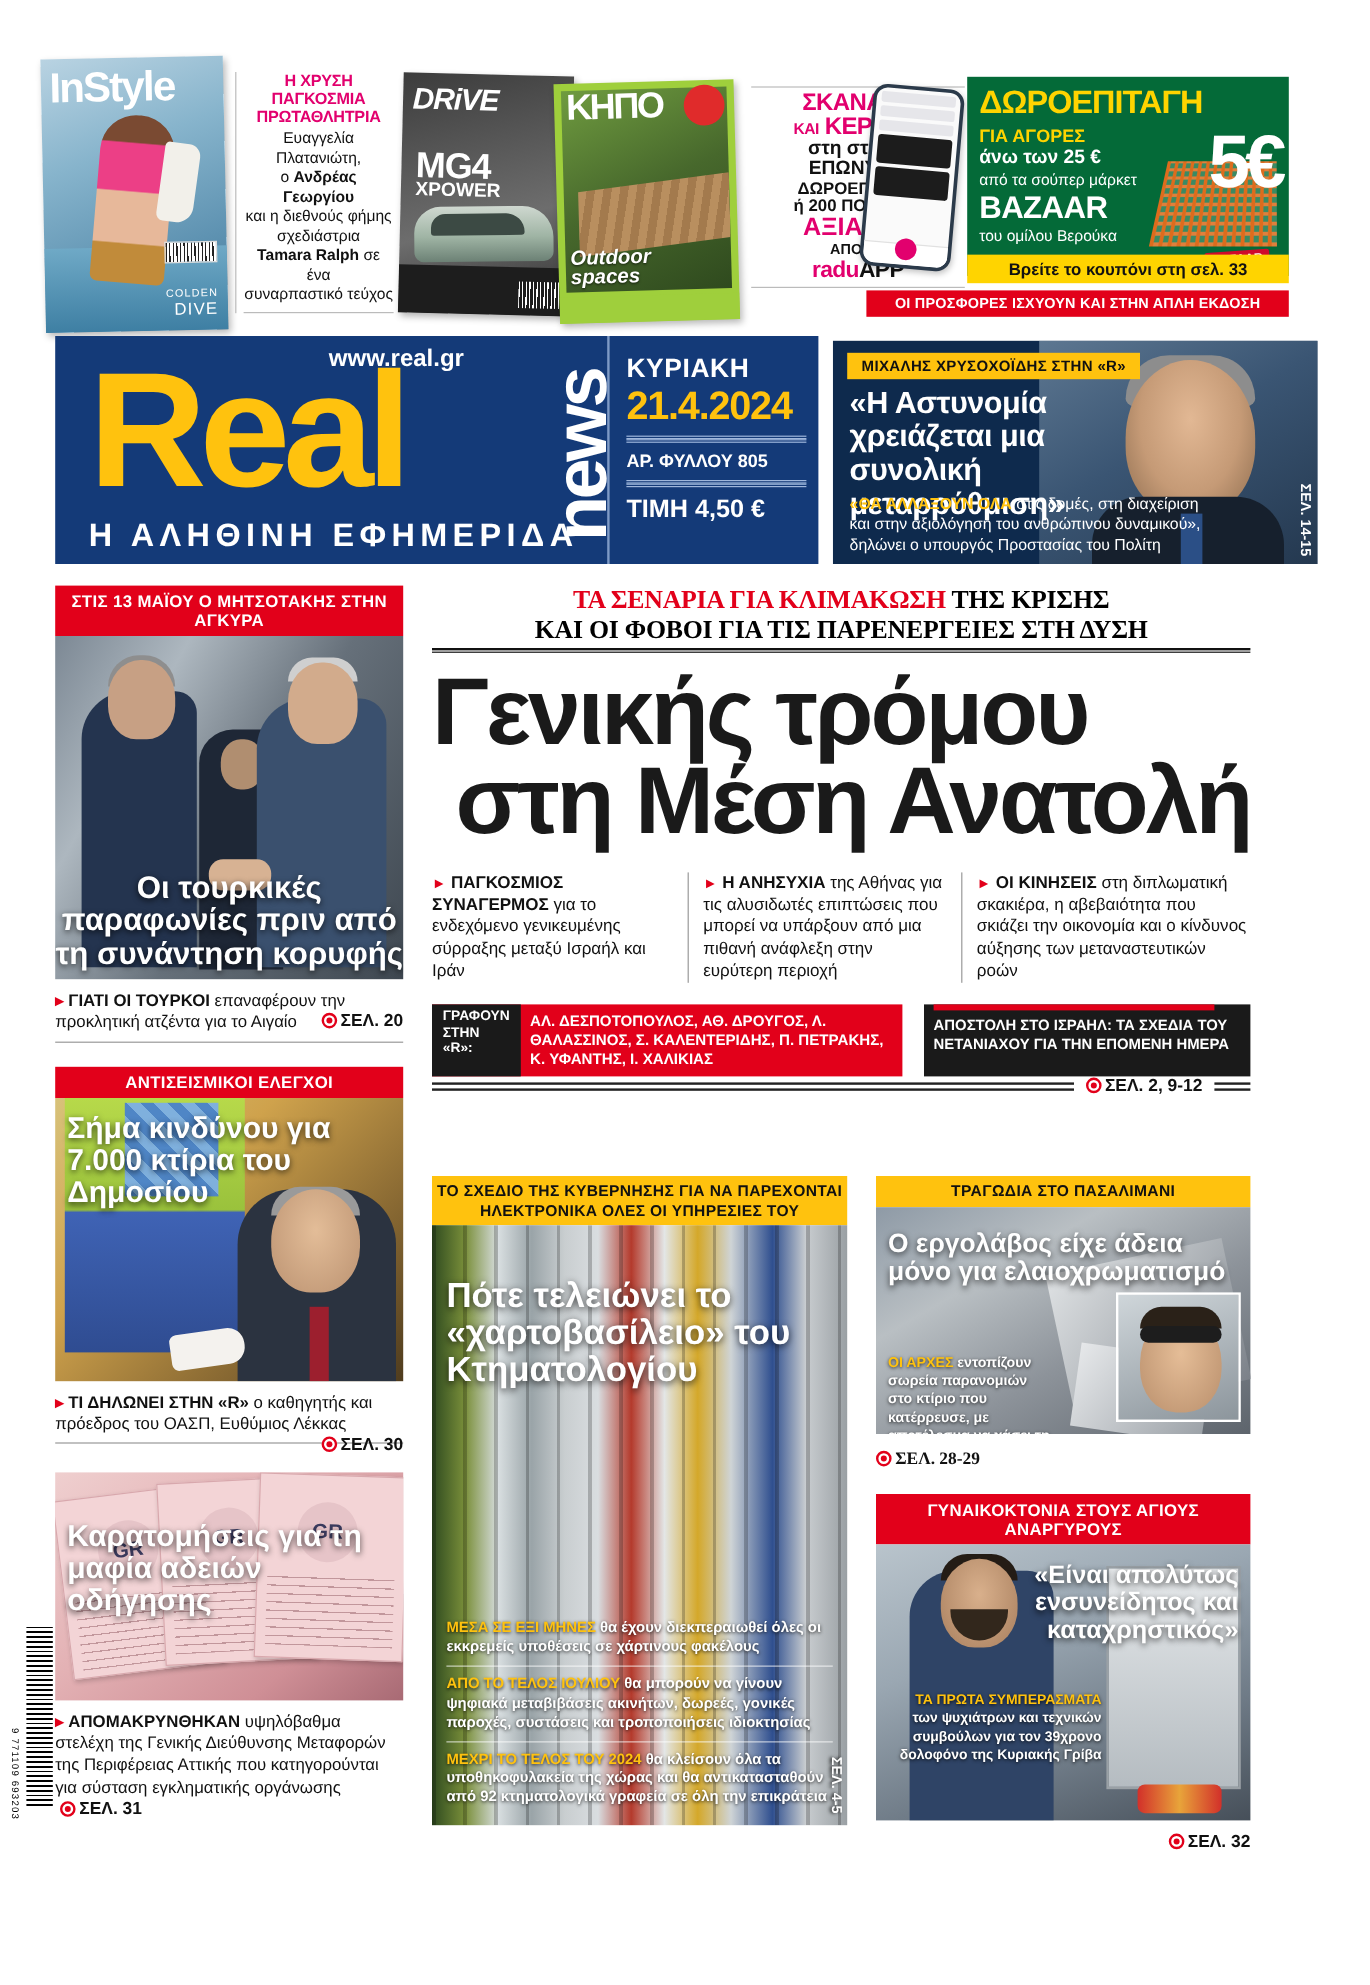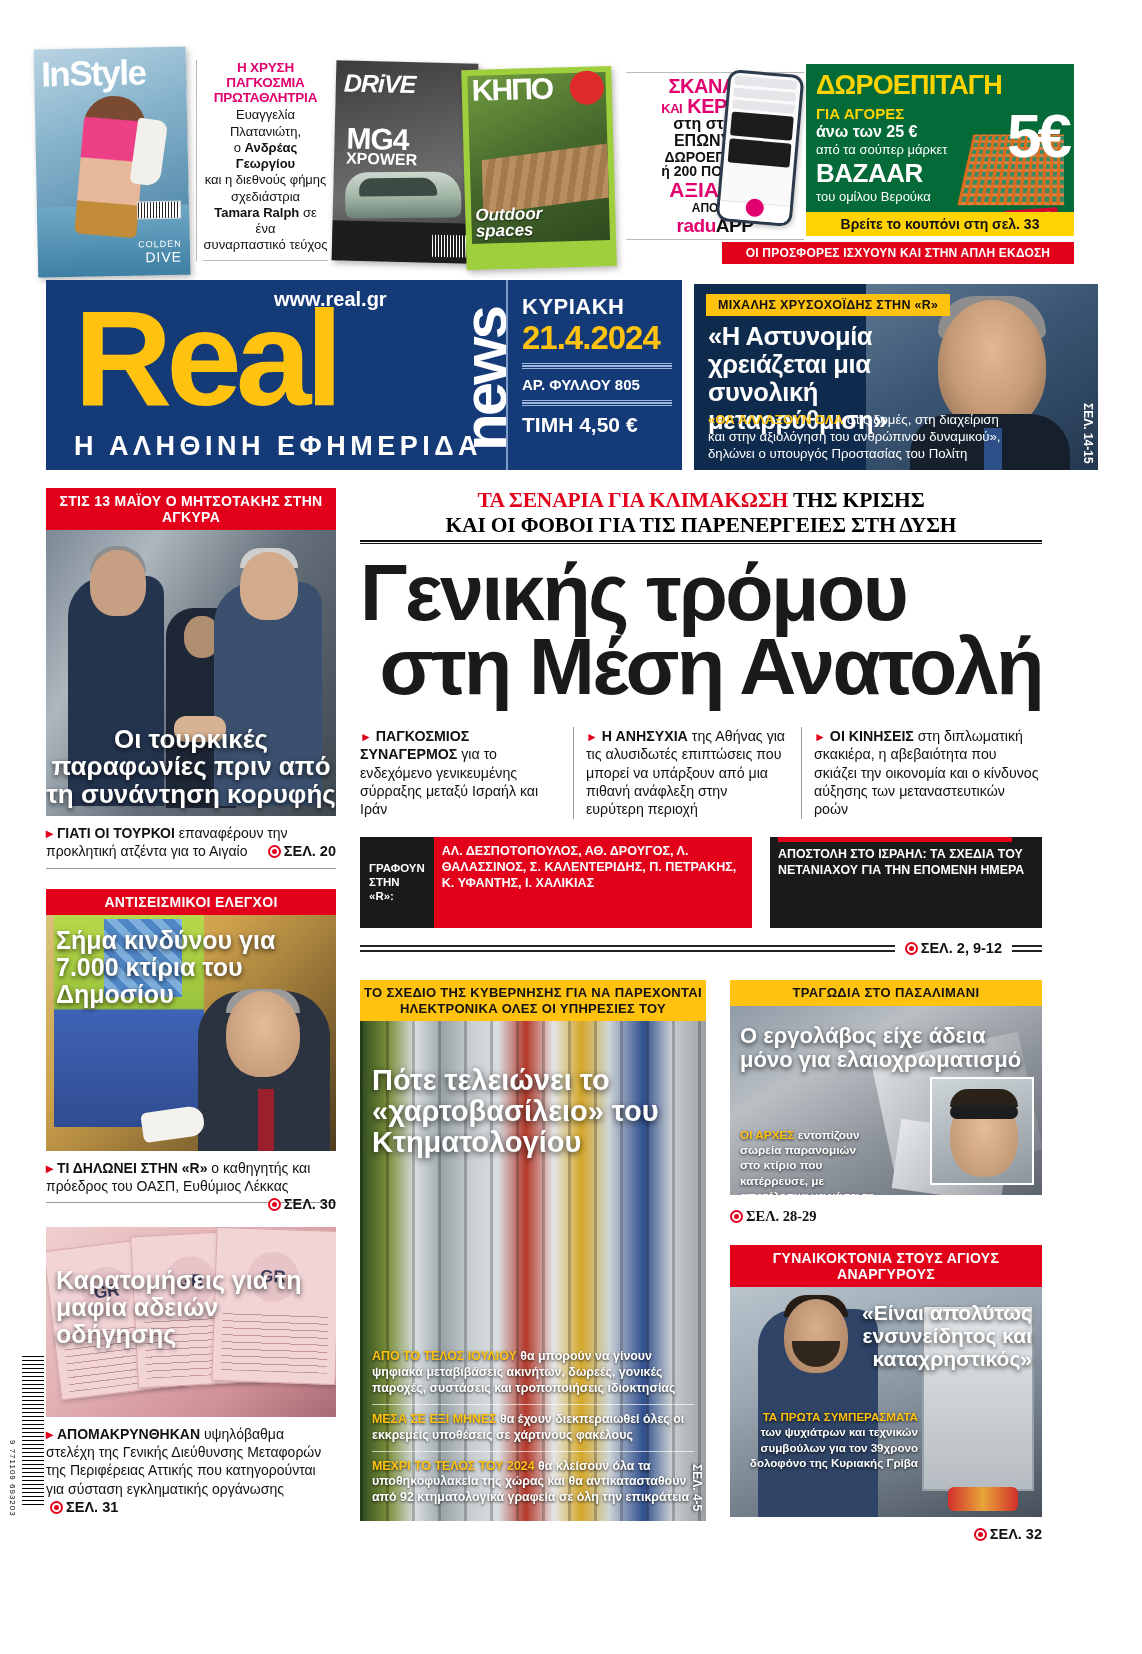--- a/index.html
+++ b/index.html
@@ -282,28 +282,28 @@
   .bullets { display: flex; margin-top: 22px; }
   .bullets .col { font-size: 14.2px; line-height: 1.3; color: #111; padding: 0 12px; }
   .bullets .col:nth-child(1) { width: 214px; padding-left: 0; border-right: 1px solid #999; }
   .bullets .col:nth-child(2) { width: 228px; border-right: 1px solid #999; }
   .bullets .col:nth-child(3) { width: 240px; padding-right: 0; }
   .bullets b { font-weight: bold; }
   .tri { color: #e2001a; font-size: 12px; }
 
   .byline-row { display: flex; margin-top: 18px; gap: 18px; }
   .byline-box { width: 392px; background: #e2001a; display: flex; align-items: stretch; }
-  .byline-box .lab { background: #1a1a1a; color: #fff; font-weight: bold; font-size: 11.5px; padding: 25px 9px; width: 94px; line-height: 1.2; }
+  .byline-box .lab { background: #1a1a1a; color: #fff; font-weight: bold; font-size: 11.5px; padding: 4px 9px; width: 94px; line-height: 1.2; }
   .byline-box .names { color: #fff; font-weight: bold; font-size: 12.6px; padding: 6px 8px; line-height: 1.28; }
   .mission-box { width: 272px; background: #1a1a1a; position: relative; padding: 9px 8px 6px; }
   .mission-box .topline { position: absolute; left: 8px; top: 0; right: 30px; height: 5px; background: #e2001a; }
   .mission-box .txt { color: #fff; font-size: 12.4px; font-weight: bold; line-height: 1.3; }
   .mission-box .txt b { color: #fff; }
 
-  .pg-line { display: flex; align-items: center; justify-content: space-between; margin-top: 12px; }
+  .pg-line { display: flex; align-items: center; justify-content: space-between; margin-top: 0; }
   .pg-line .dashes { flex: 1; height: 7px; border-top: 2px solid #222; border-bottom: 2px solid #222; margin-right: 10px; }
   .pg-line .dash2 { width: 30px; height: 7px; border-top: 2px solid #222; border-bottom: 2px solid #222; margin-left: 10px; }
 
   
   .bc { position: absolute; left: 360px; top: 980px; width: 346px; }
   .ph-shelf { height: 500px; position: relative; overflow: hidden;
     background: linear-gradient(90deg,#2e4a1f 0%,#7a8f3a 8%,#d8dee0 16%,#9aa4a8 24%,#c9ced0 32%,#d9dde0 40%,#b43a2c 48%,#e3e6e6 56%,#d4a82a 64%,#cfd4d6 72%,#2f4f8f 82%,#c9cdd0 90%,#9aa0a4 100%);
   }
   .ph-shelf:after { content:""; position:absolute; inset:0; background: repeating-linear-gradient(90deg, rgba(0,0,0,.22) 0 3px, transparent 3px 26px); }
   .bc .ov { position: absolute; left: 12px; top: 44px; color: #fff; font-size: 29px; font-weight: bold; line-height: 1.07; text-shadow: 0 2px 6px rgba(0,0,0,.7); z-index: 3; }
@@ -591,22 +591,22 @@
       </span>
       <div class="dash2"></div>
     </div>
   </div>
 
   <div class="bc">
     <div class="kicker-yellow">ΤΟ ΣΧΕΔΙΟ ΤΗΣ ΚΥΒΕΡΝΗΣΗΣ ΓΙΑ ΝΑ ΠΑΡΕΧΟΝΤΑΙ ΗΛΕΚΤΡΟΝΙΚΑ ΟΛΕΣ ΟΙ ΥΠΗΡΕΣΙΕΣ ΤΟΥ</div>
     <div class="photo-box ph-shelf">
       <div class="ov">Πότε τελειώνει το «χαρτοβασίλειο» του Κτηματολογίου</div>
       <div class="facts">
+        <div class="fact"><b>ΜΕΣΑ ΣΕ ΕΞΙ ΜΗΝΕΣ</b><span> θα έχουν διεκπεραιωθεί όλες οι εκκρεμείς υποθέσεις σε χάρτινους φακέλους</span></div>
         <div class="fact"><b>ΑΠΟ ΤΟ ΤΕΛΟΣ ΙΟΥΛΙΟΥ</b><span> θα μπορούν να γίνουν ψηφιακά μεταβιβάσεις ακινήτων, δωρεές, γονικές παροχές, συστάσεις και τροποποιήσεις ιδιοκτησίας</span></div>
-        <div class="fact"><b>ΜΕΣΑ ΣΕ ΕΞΙ ΜΗΝΕΣ</b><span> θα έχουν διεκπεραιωθεί όλες οι εκκρεμείς υποθέσεις σε χάρτινους φακέλους</span></div>
         <div class="fact"><b>ΜΕΧΡΙ ΤΟ ΤΕΛΟΣ ΤΟΥ 2024</b><span> θα κλείσουν όλα τα υποθηκοφυλακεία της χώρας και θα αντικατασταθούν από 92 κτηματολογικά γραφεία σε όλη την επικράτεια</span></div>
       </div>
       <div class="sidepg">ΣΕΛ. 4-5</div>
     </div>
   </div>
 
   <div class="br">
 
     <div>
       <div class="kicker-yellow">ΤΡΑΓΩΔΙΑ ΣΤΟ ΠΑΣΑΛΙΜΑΝΙ</div>

